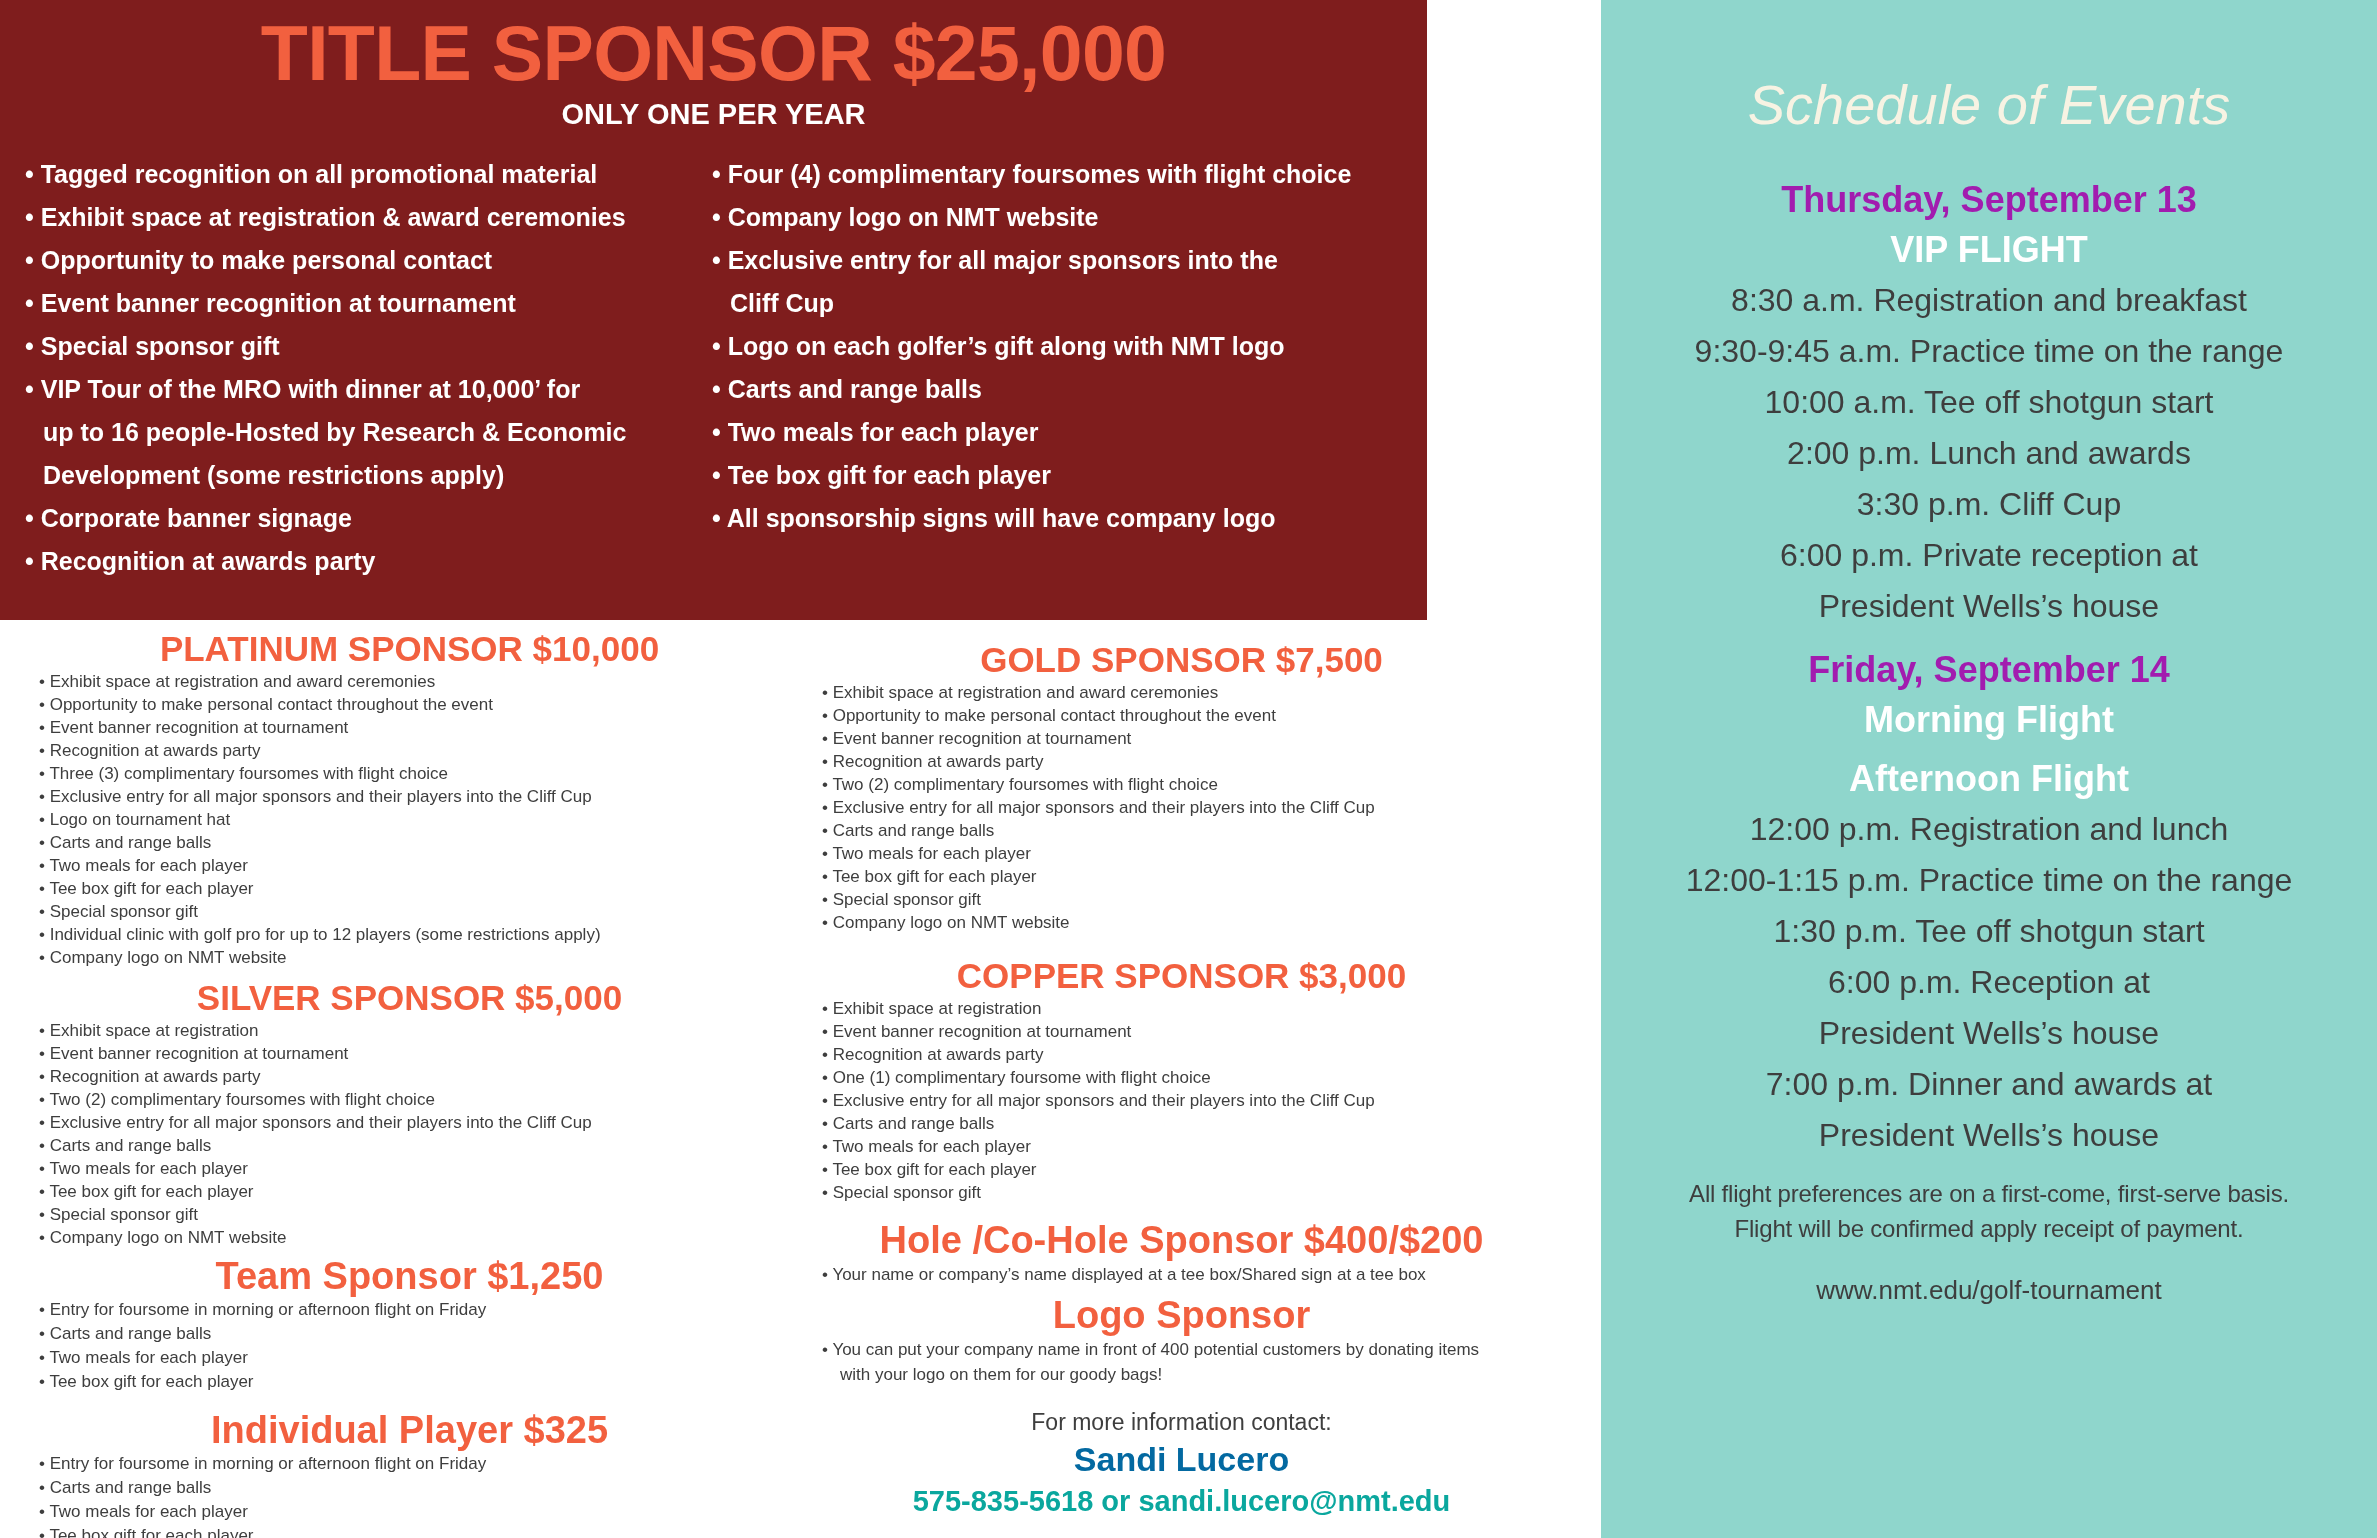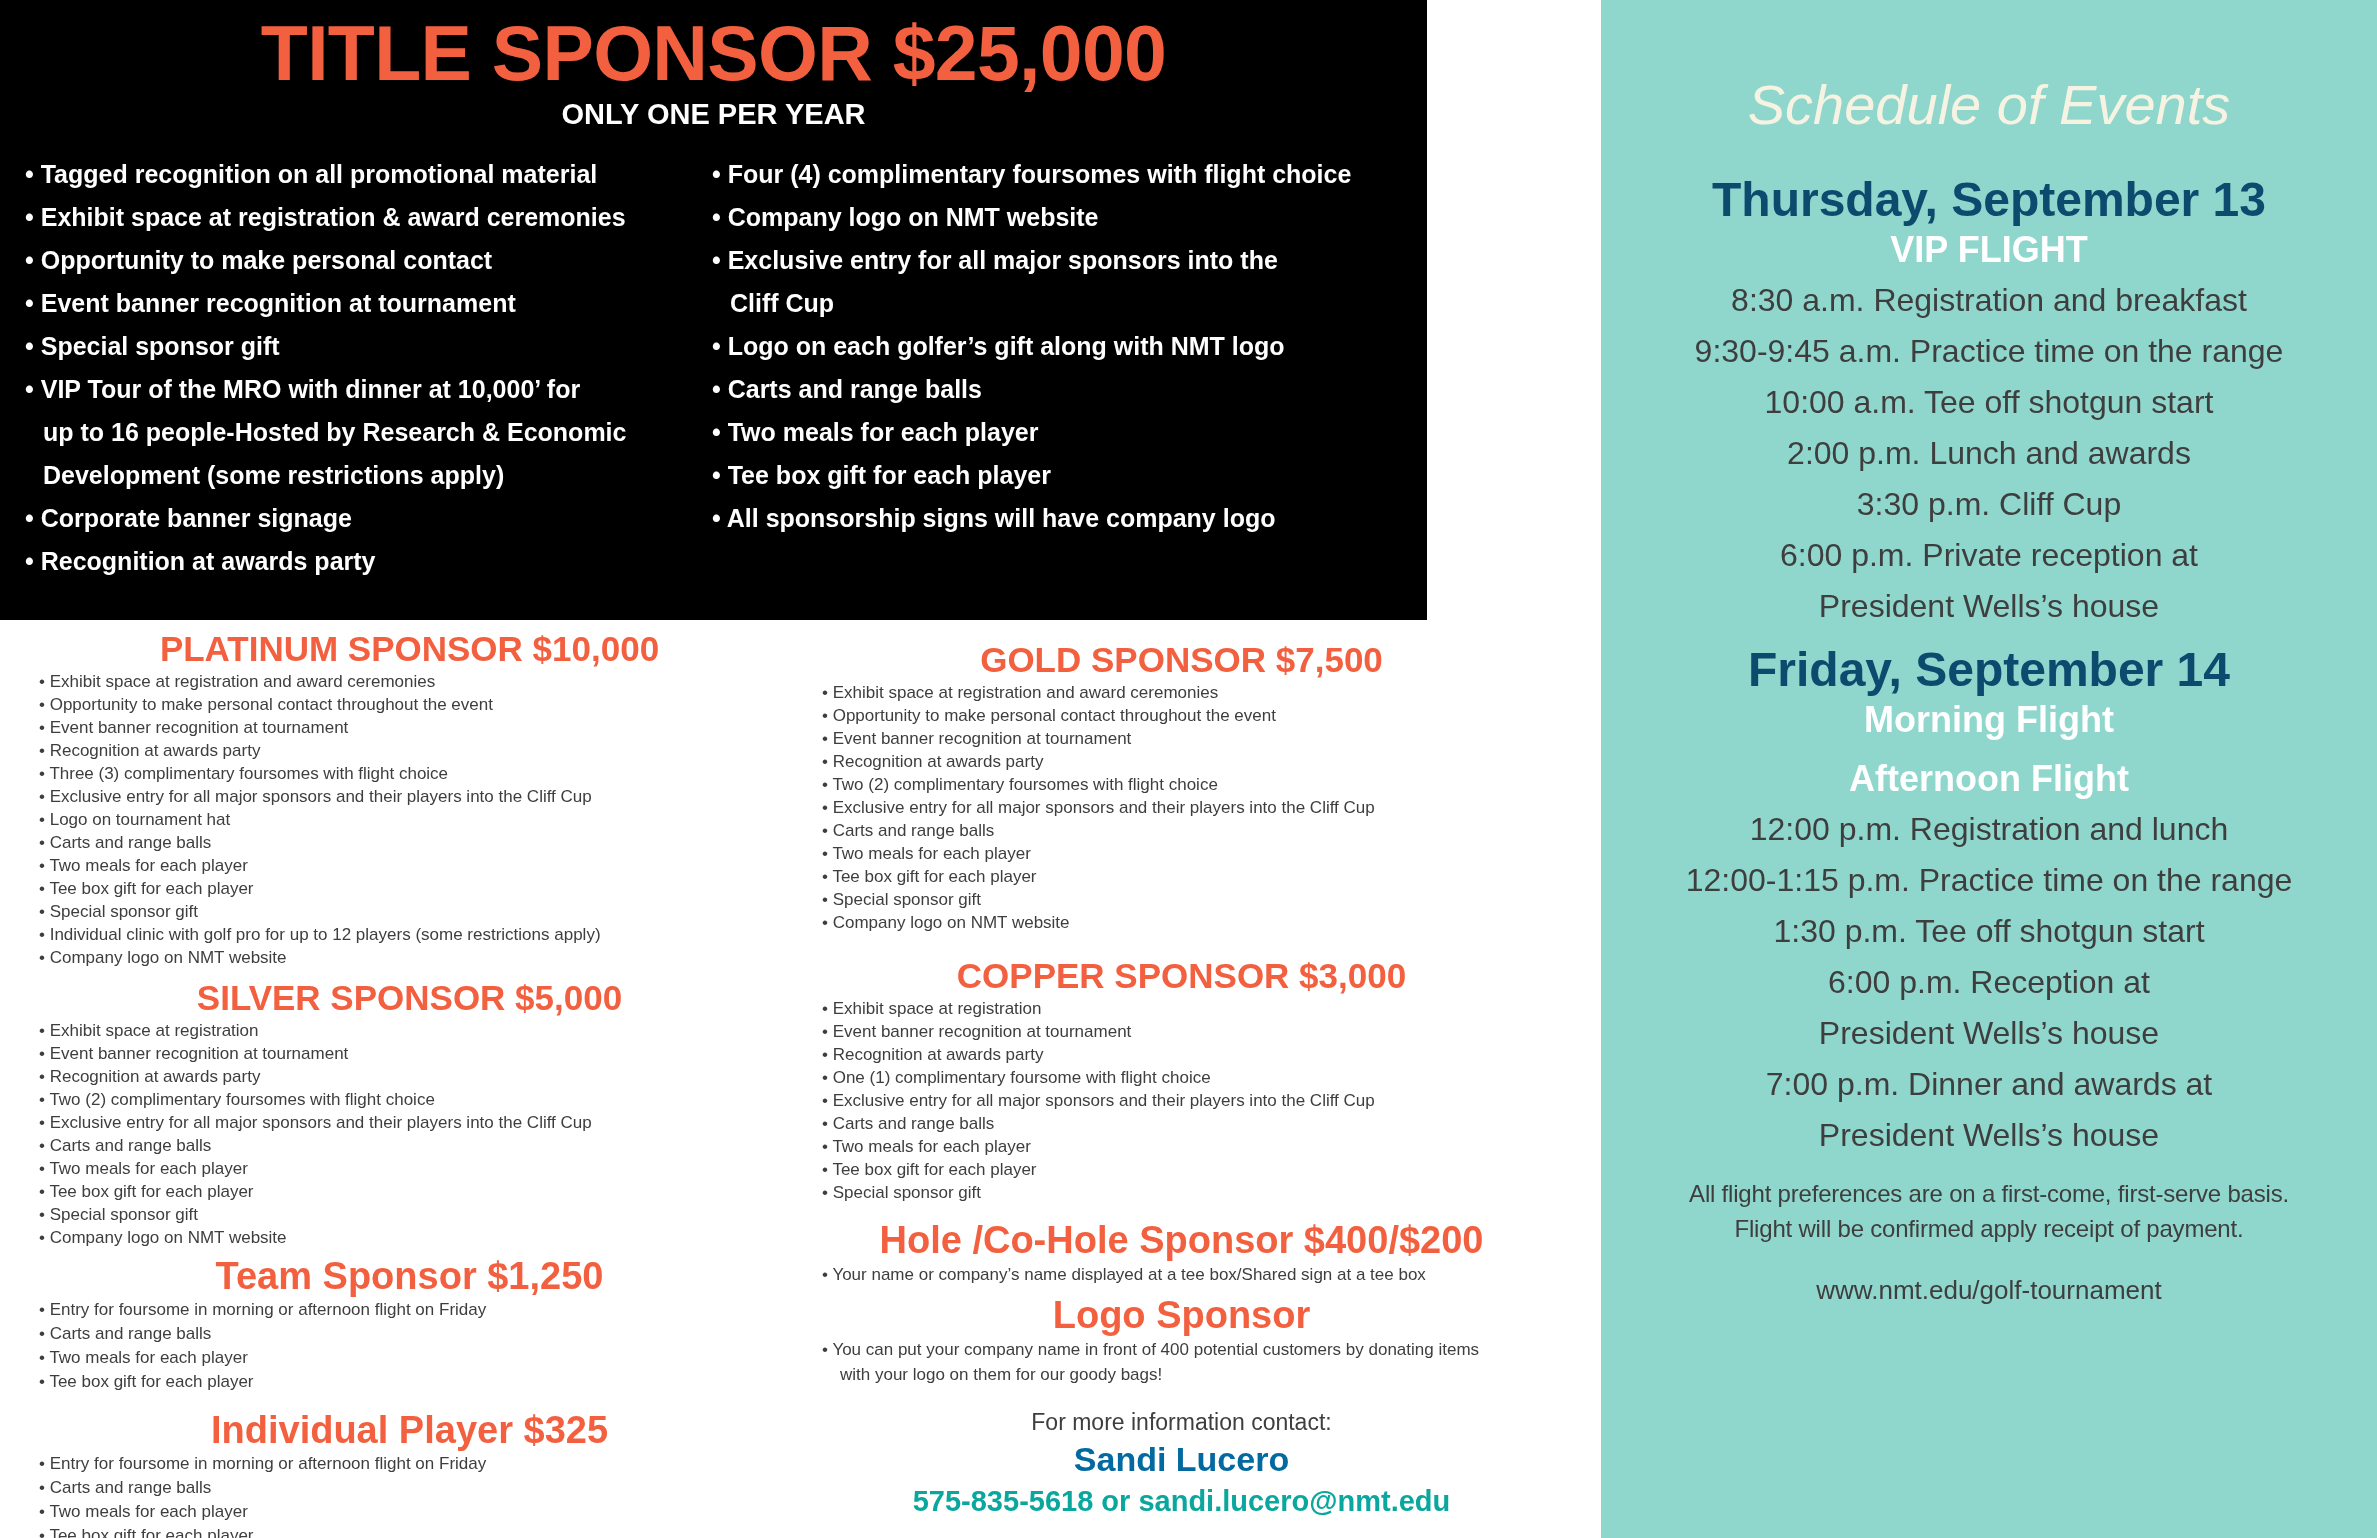--- a/index.html
+++ b/index.html
@@ -1,21 +1,21 @@
 <!DOCTYPE html>
 <html style="font-size:11.2px"><head>
 <meta charset="utf-8">
 <style>
   html,body{margin:0;padding:0;background:#888;}
   .poster{
     position:relative;width:2377px;height:1538px;background:#ffffff;overflow:hidden;
     font-family:"Liberation Sans","DejaVu Sans",sans-serif;
   }
   
-  .teal-block{position:absolute;left:0;top:0;width:1427px;height:620px;background:#000000;color:#ffffff;}
+  .teal-block{position:absolute;left:0;top:0;width:1427px;height:620px;background:#7f1d1d;color:#ffffff;}
   .main-title{margin:11.2px 0 0 0;text-align:center;font-size:77px;line-height:84px;font-weight:bold;color:#F2603F;letter-spacing:-0.7px;}
   .main-subtitle{text-align:center;font-size:29px;line-height:38px;font-weight:bold;color:#ffffff;}
   .teal-cols{display:flex;margin-top:19.6px;padding-left:25px;}
   ul{list-style:none;margin:0;padding:0;}
   .tlist li{
     font-size:25px;line-height:43px;font-weight:bold;color:#ffffff;
     padding-left:18px;text-indent:-18px;white-space:pre-line;
   }
   .tlist li::before{content:"• ";}
   .tcol1{width:741px;}
@@ -47,21 +47,21 @@
   .contact{margin-top:19.6px;text-align:center;}
   .contact-intro{font-size:23px;line-height:31px;color:#3E3E3E;}
   .contact-name{font-size:34px;line-height:42px;font-weight:bold;color:#0369a1;}
   .contact-phone{font-size:29px;line-height:42px;font-weight:bold;color:#0AA79E;}
   
   .schedule{
     position:absolute;left:1601px;top:0;width:776px;height:1538px;background:#8FD6CC;
     text-align:center;color:#3E3E3E;
   }
   .sched-h{margin:73px 0 39px 0;font-size:56px;line-height:63px;font-weight:normal;font-style:italic;color:#F7F3E3;}
-  .sched-date{font-size:48px;line-height:50px;font-weight:bold;color:#0c4a6e;}
+  .sched-date{font-size:36px;line-height:50px;font-weight:bold;color:#a21caf;}
   .sched-flight{font-size:36px;line-height:50px;font-weight:bold;color:#ffffff;}
   .slist li{font-size:32px;line-height:51px;color:#3E3E3E;}
   .day-friday{margin-top:12.6px;}
   .flight-afternoon{margin-top:9.8px;}
   .sched-notes{margin-top:14.7px;}
   .sched-notes div{font-size:24px;line-height:35px;letter-spacing:-0.2px;color:#3E3E3E;}
   .sched-url{margin-top:30px;font-size:26px;line-height:28px;color:#3E3E3E;}
 </style>
 </head>
 <body>

